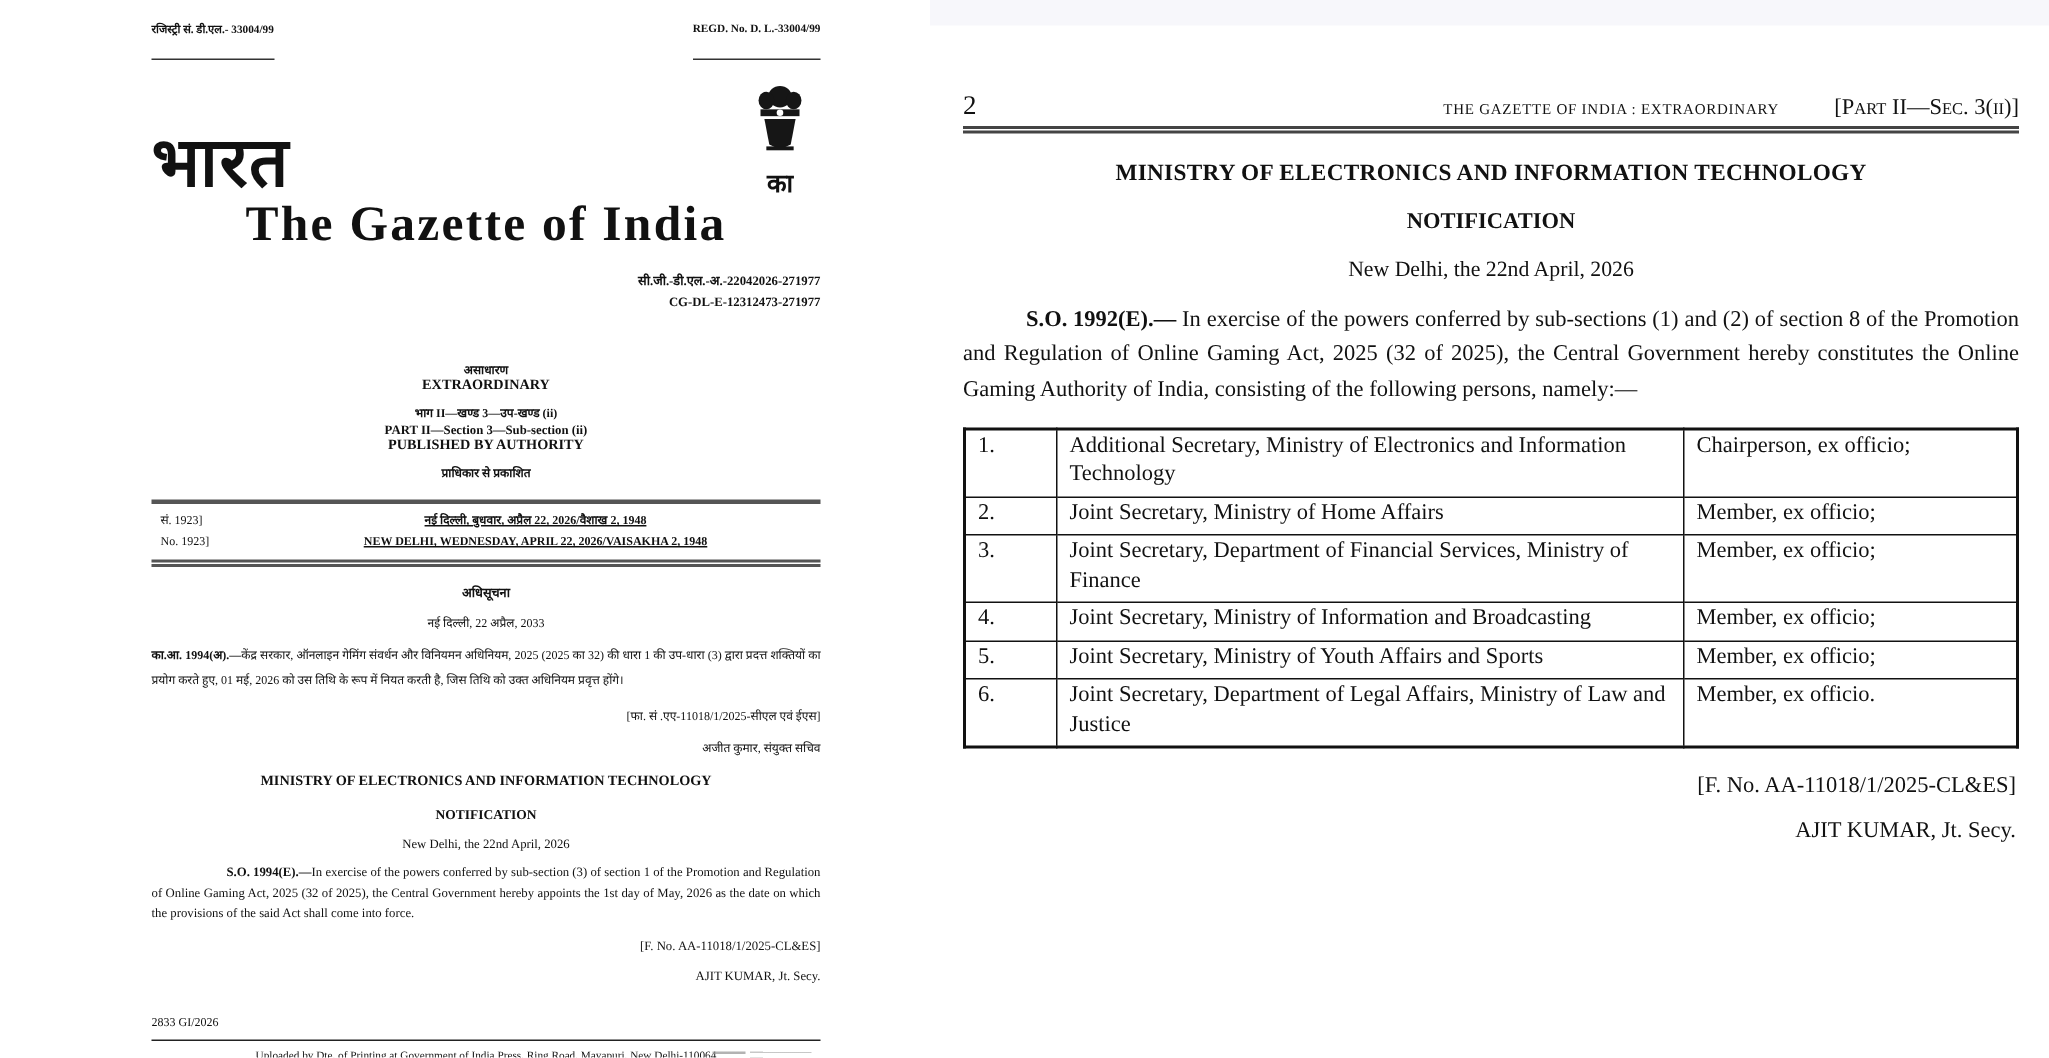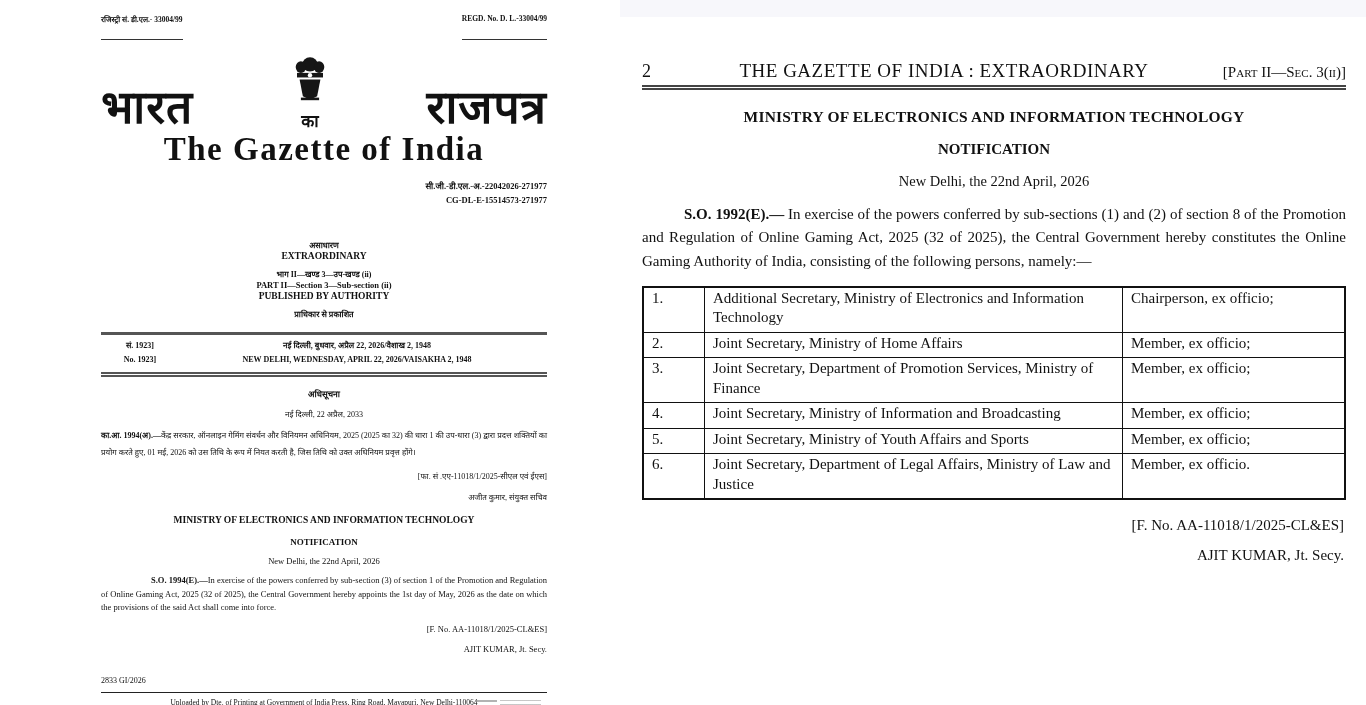--- a/index.html
+++ b/index.html
@@ -21,22 +21,22 @@
   .gazette-english{text-align:center;font-size:33px;font-weight:bold;letter-spacing:1.5px;margin-top:3px;line-height:1;}
   .cg-block{margin-top:14px;text-align:right;font-size:8.5px;font-weight:bold;line-height:1.6;}
   .h-center{text-align:center;font-weight:bold;}
   .extra-hi{font-size:8px;margin-top:32px;}
   .extra-en{font-size:9.5px;margin-top:1px;}
   .part-hi{font-size:8px;margin-top:7px;}
   .part-en{font-size:8.5px;margin-top:1px;}
   .auth-hi{font-size:8px;margin-top:7px;}
   .auth-en{font-size:9.5px;margin-top:1px;}
   .issue-bar{margin-top:13px;border-top:3px solid #555;border-bottom:5px double #555;padding:4px 6px 5px;display:flex;}
-  .issue-left{width:66px;font-size:8px;font-weight:bold;line-height:1.75;text-align:center;}
-  .issue-center{flex:1;text-align:center;font-size:8px;font-weight:bold;line-height:1.75;}
+  .issue-left{width:66px;font-size:8px;font-weight:normal;line-height:1.75;text-align:left;}
+  .issue-center{flex:1;text-align:center;font-size:8px;font-weight:bold;line-height:1.75;text-decoration:underline;}
   .min-hi{font-size:9px;margin-top:13px;}
   .notif-hi{font-size:8.5px;margin-top:11px;}
   .date-hi{text-align:center;font-size:8px;margin-top:9px;}
   .para-hi{font-size:8px;text-align:justify;line-height:2.1;margin-top:9px;}
   .b{font-weight:bold;}
   .right-line{text-align:right;font-size:8px;}
   .file-hi{margin-top:8px;}
   .sign-hi{margin-top:10px;}
   .min-en{font-size:9.5px;margin-top:13px;}
   .notif-en{font-size:9px;margin-top:12px;}
@@ -50,21 +50,21 @@
              text-align:center;font-size:7.5px;line-height:1.55;}
   .sig-stamp{position:absolute;right:6px;top:7px;width:66px;height:17px;display:flex;gap:3px;opacity:.75;}
   .sig-stamp .stamp-dark{width:22px;height:100%;background:repeating-linear-gradient(#9a9a9a 0 2px,transparent 2px 5px);}
   .sig-stamp .stamp-lines{flex:1;height:100%;background:repeating-linear-gradient(#b5b5b5 0 1px,transparent 1px 4px);}
 
   
   #page2{left:620px;top:0;width:746px;height:705px;padding:60px 20px 0 22px;box-sizing:border-box;}
   .top-strip{position:absolute;left:0;top:0;width:746px;height:17px;background:#f7f7fb;}
   .hdr-row{display:flex;align-items:baseline;}
   .hdr-pagenum{width:60px;font-size:18px;text-align:left;}
-  .hdr-title{flex:1;text-align:center;font-size:19px;letter-spacing:.5px;}
+  .hdr-title{flex:1;text-align:right;font-size:10px;letter-spacing:.5px;}
   .hdr-part{width:160px;text-align:right;font-variant:small-caps;font-size:15px;}
   .hdr-rule{border-bottom:5px double #444;margin-top:3px;}
   .p2-ministry{text-align:center;font-weight:bold;font-size:15.5px;margin-top:18px;letter-spacing:.2px;}
   .p2-notification{text-align:center;font-weight:bold;font-size:15px;margin-top:15px;}
   .p2-dateline{text-align:center;font-size:14.5px;margin-top:15px;}
   .p2-para{font-size:15px;text-align:justify;line-height:1.55;margin-top:13px;text-indent:42px;}
   .authority-table{margin-top:13px;width:100%;border-collapse:collapse;font-size:15px;border:2px solid #111;}
   .authority-table td{border:1.6px solid #111;padding:1px 8px 4px;vertical-align:top;line-height:1.3;}
   .col-no{width:44px;}
   .col-role{width:205px;}
@@ -92,28 +92,27 @@
           <ellipse cx="16" cy="17" rx="8" ry="9"></ellipse>
           <ellipse cx="44" cy="17" rx="8" ry="9"></ellipse>
           <rect x="10" y="26" width="40" height="7"></rect>
           <circle cx="30" cy="29.5" r="3.4" fill="#ffffff"></circle>
           <path d="M14 36 L46 36 L41 62 Q30 69 19 62 Z"></path>
           <rect x="16" y="64" width="28" height="4"></rect>
         </svg>
       </span>
       <div class="mast-ka">का</div>
     </div>
-    <div class="mast-word">राजपत्र</div>
   </div>
 
   <div class="gazette-english">The Gazette of India</div>
 
   <div class="cg-block">
     <div>सी.जी.-डी.एल.-अ.-22042026-271977</div>
-    <div>CG-DL-E-15514573-271977</div>
+    <div>CG-DL-E-12312473-271977</div>
   </div>
 
   <div class="h-center extra-hi">असाधारण</div>
   <div class="h-center extra-en">EXTRAORDINARY</div>
   <div class="h-center part-hi">भाग II—खण्ड 3—उप-खण्ड (ii)</div>
   <div class="h-center part-en">PART II—Section 3—Sub-section (ii)</div>
   <div class="h-center auth-en">PUBLISHED BY AUTHORITY</div>
   <div class="h-center auth-hi">प्राधिकार से प्रकाशित</div>
 
   <div class="issue-bar">
@@ -185,21 +184,21 @@
         <td>Additional Secretary, Ministry of Electronics and Information Technology</td>
         <td class="col-role"><span>Chairperson, </span><span class="em">ex officio;</span></td>
       </tr>
       <tr>
         <td class="col-no">2.</td>
         <td>Joint Secretary, Ministry of Home Affairs</td>
         <td class="col-role"><span>Member, </span><span class="em">ex officio;</span></td>
       </tr>
       <tr>
         <td class="col-no">3.</td>
-        <td>Joint Secretary, Department of Promotion Services, Ministry of Finance</td>
+        <td>Joint Secretary, Department of Financial Services, Ministry of Finance</td>
         <td class="col-role"><span>Member, </span><span class="em">ex officio;</span></td>
       </tr>
       <tr>
         <td class="col-no">4.</td>
         <td>Joint Secretary, Ministry of Information and Broadcasting</td>
         <td class="col-role"><span>Member, </span><span class="em">ex officio;</span></td>
       </tr>
       <tr>
         <td class="col-no">5.</td>
         <td>Joint Secretary, Ministry of Youth Affairs and Sports</td>

